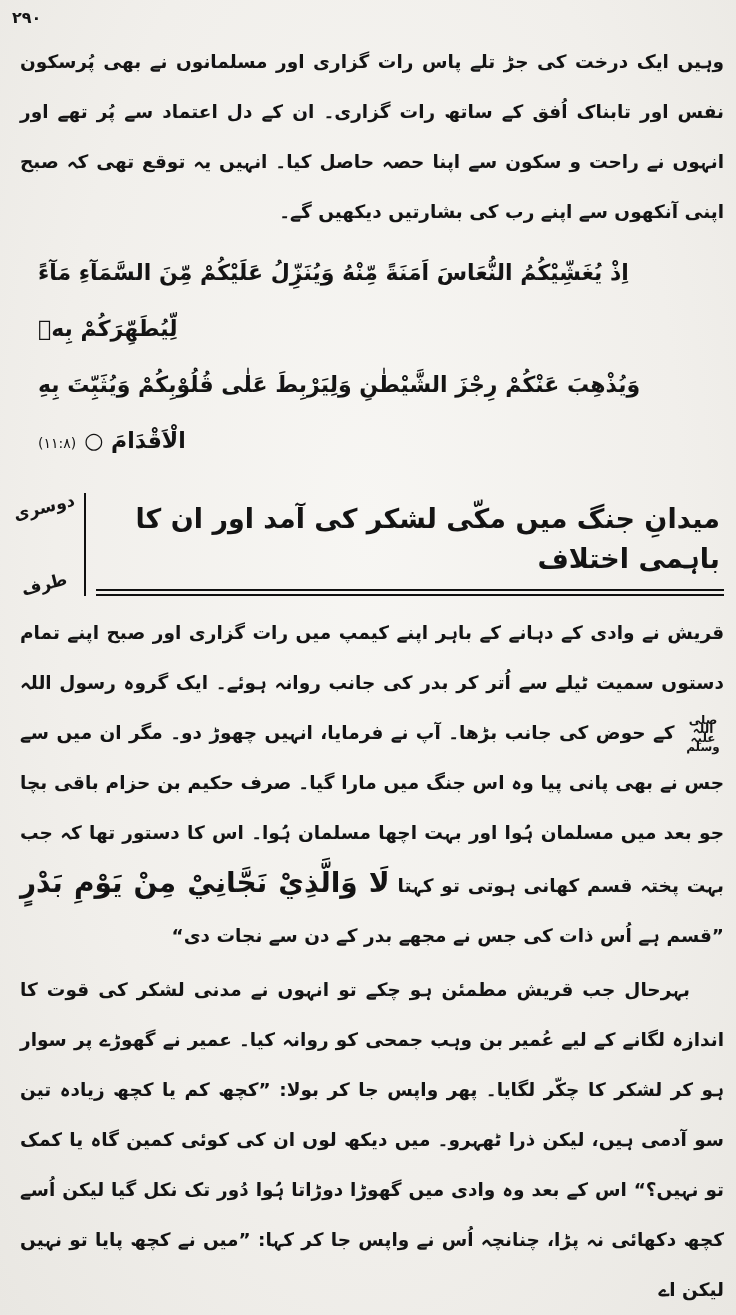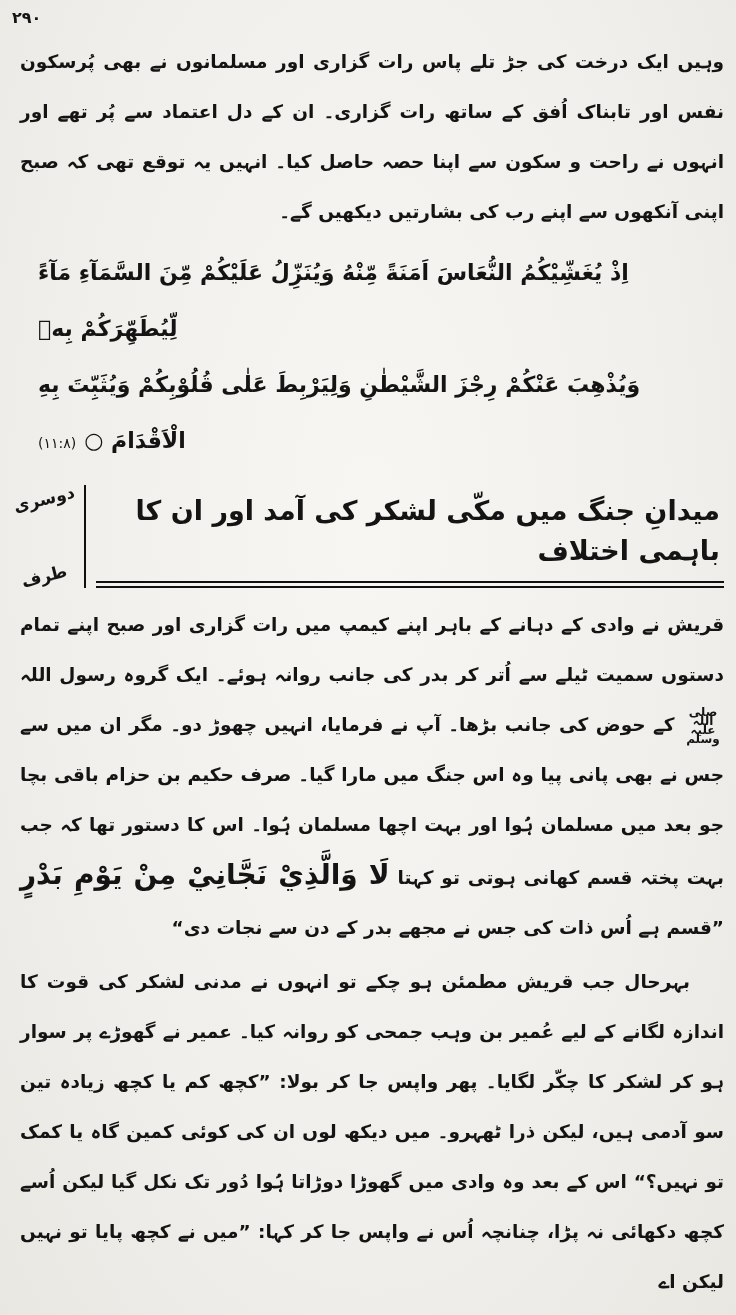--- a/index.html
+++ b/index.html
@@ -41,21 +41,21 @@
   .verse-line { display:block; }
   .verse-ref {
     font-size:14px;
     font-weight:normal;
     margin-inline-start:8px;
     white-space:nowrap;
   }
   .heading-row {
     display:flex;
     align-items:stretch;
-    margin:14px 0 12px 0;
+    margin:22px 0 12px 0;
     min-height:92px;
   }
   .heading-main {
     flex:1;
     display:flex;
     align-items:flex-end;
     padding:6px 4px 10px 4px;
     border-bottom:7px double #101010;
     min-width:0;
   }

